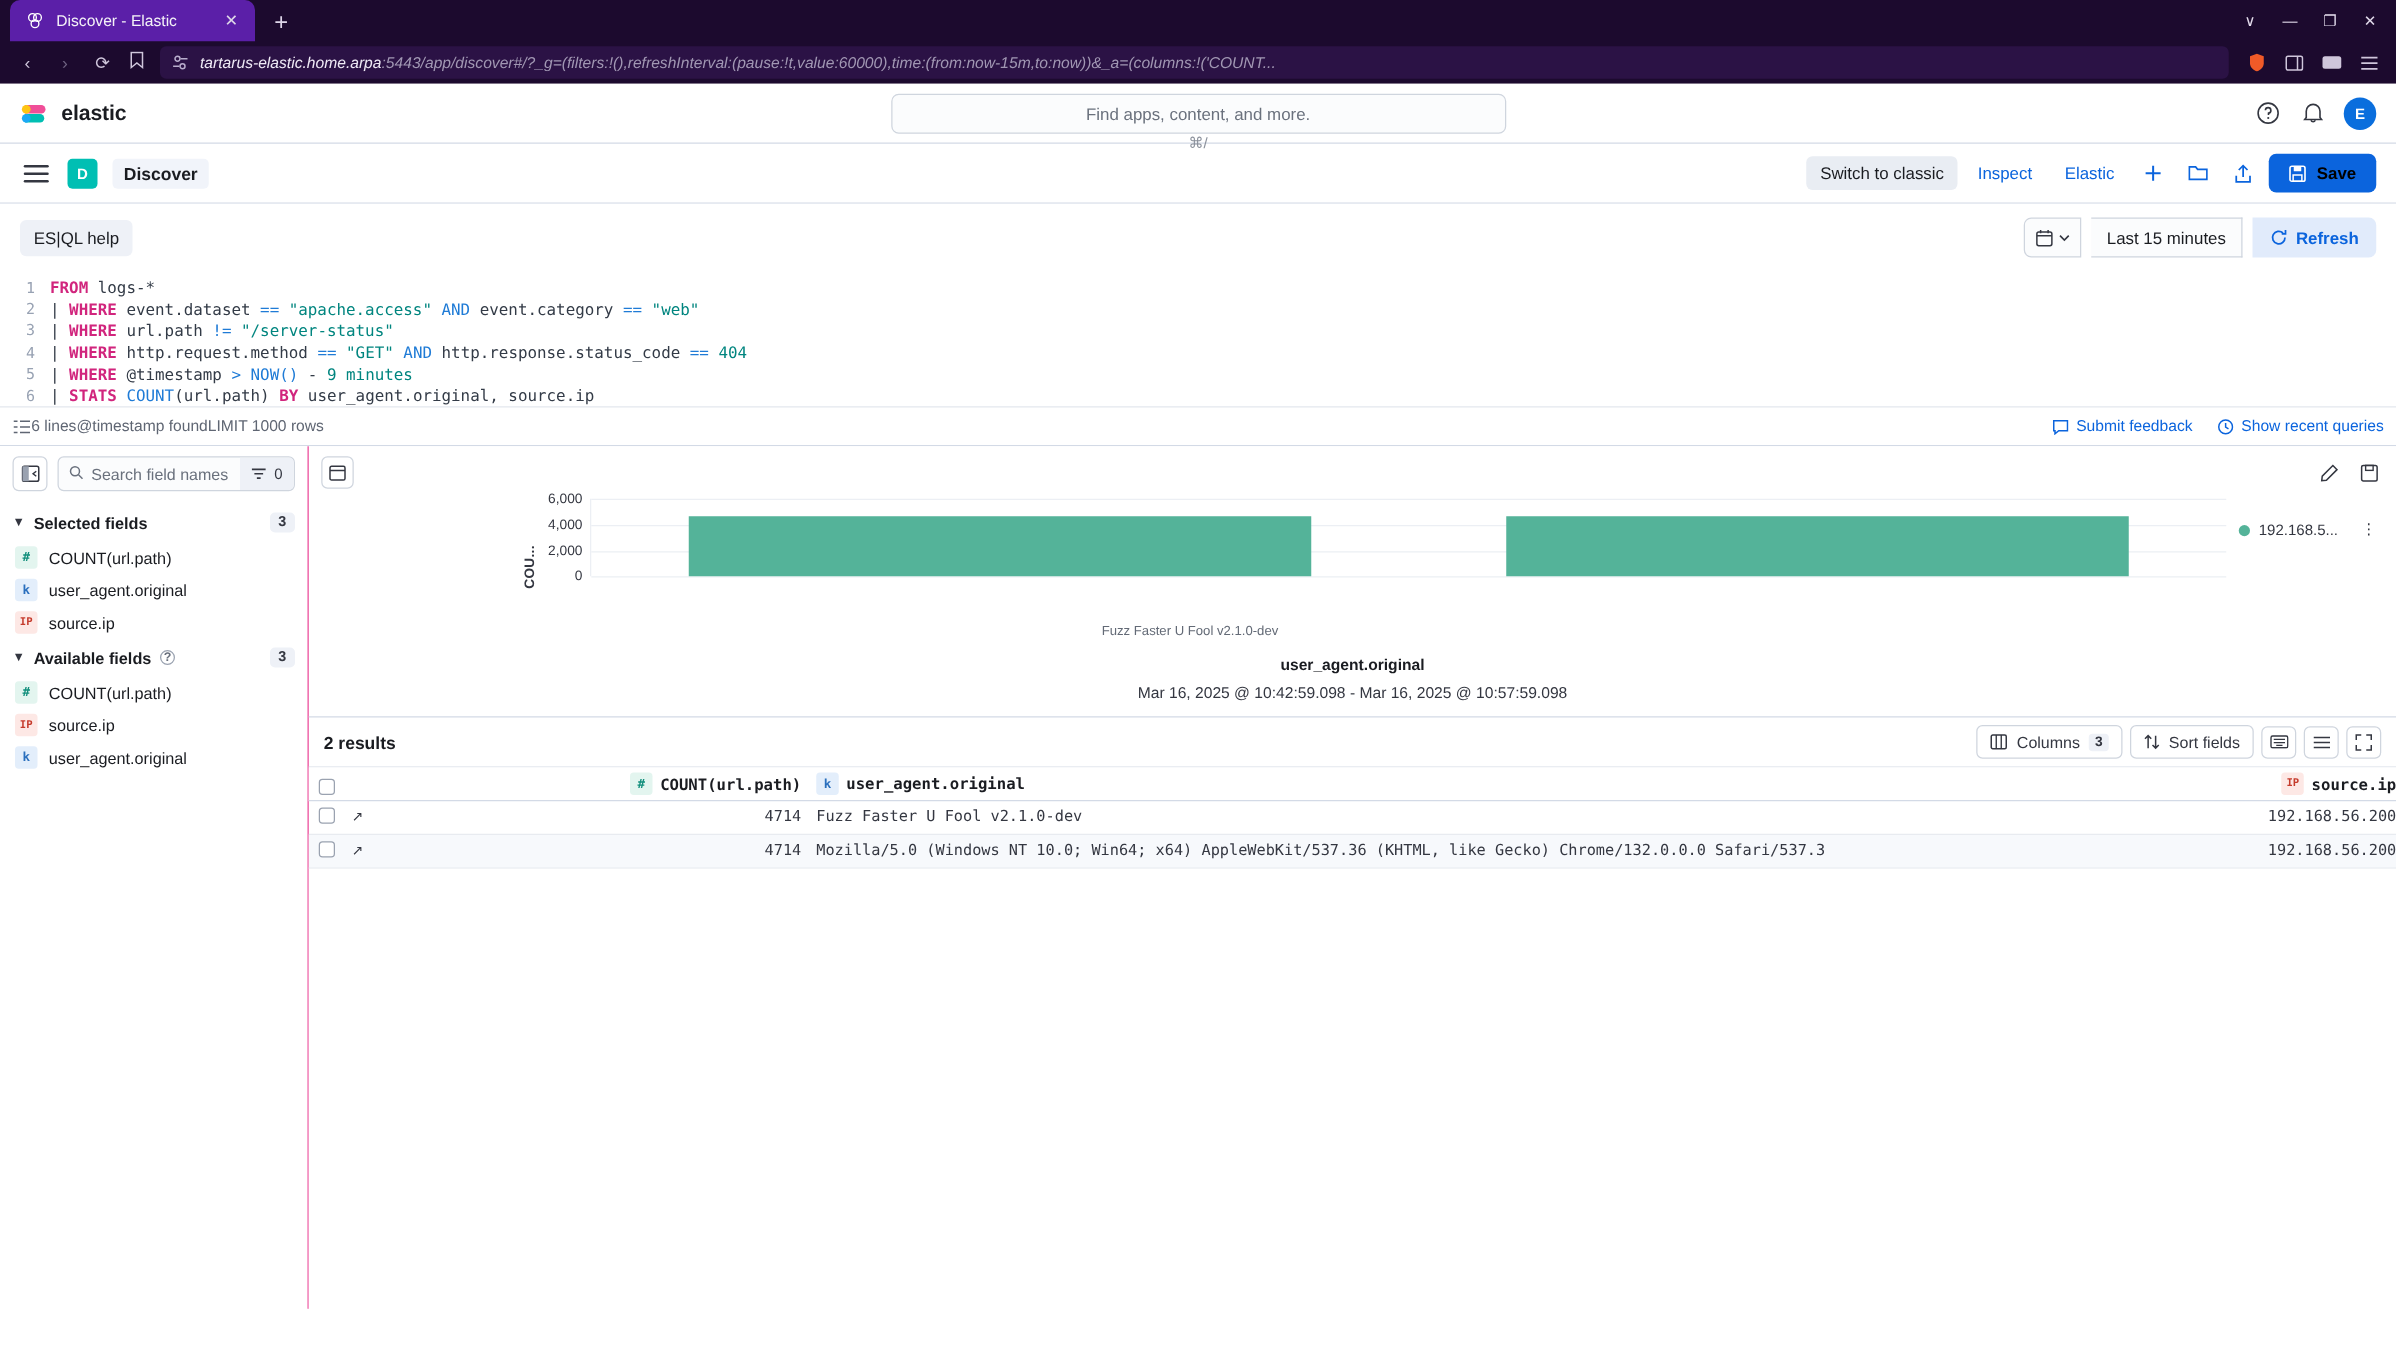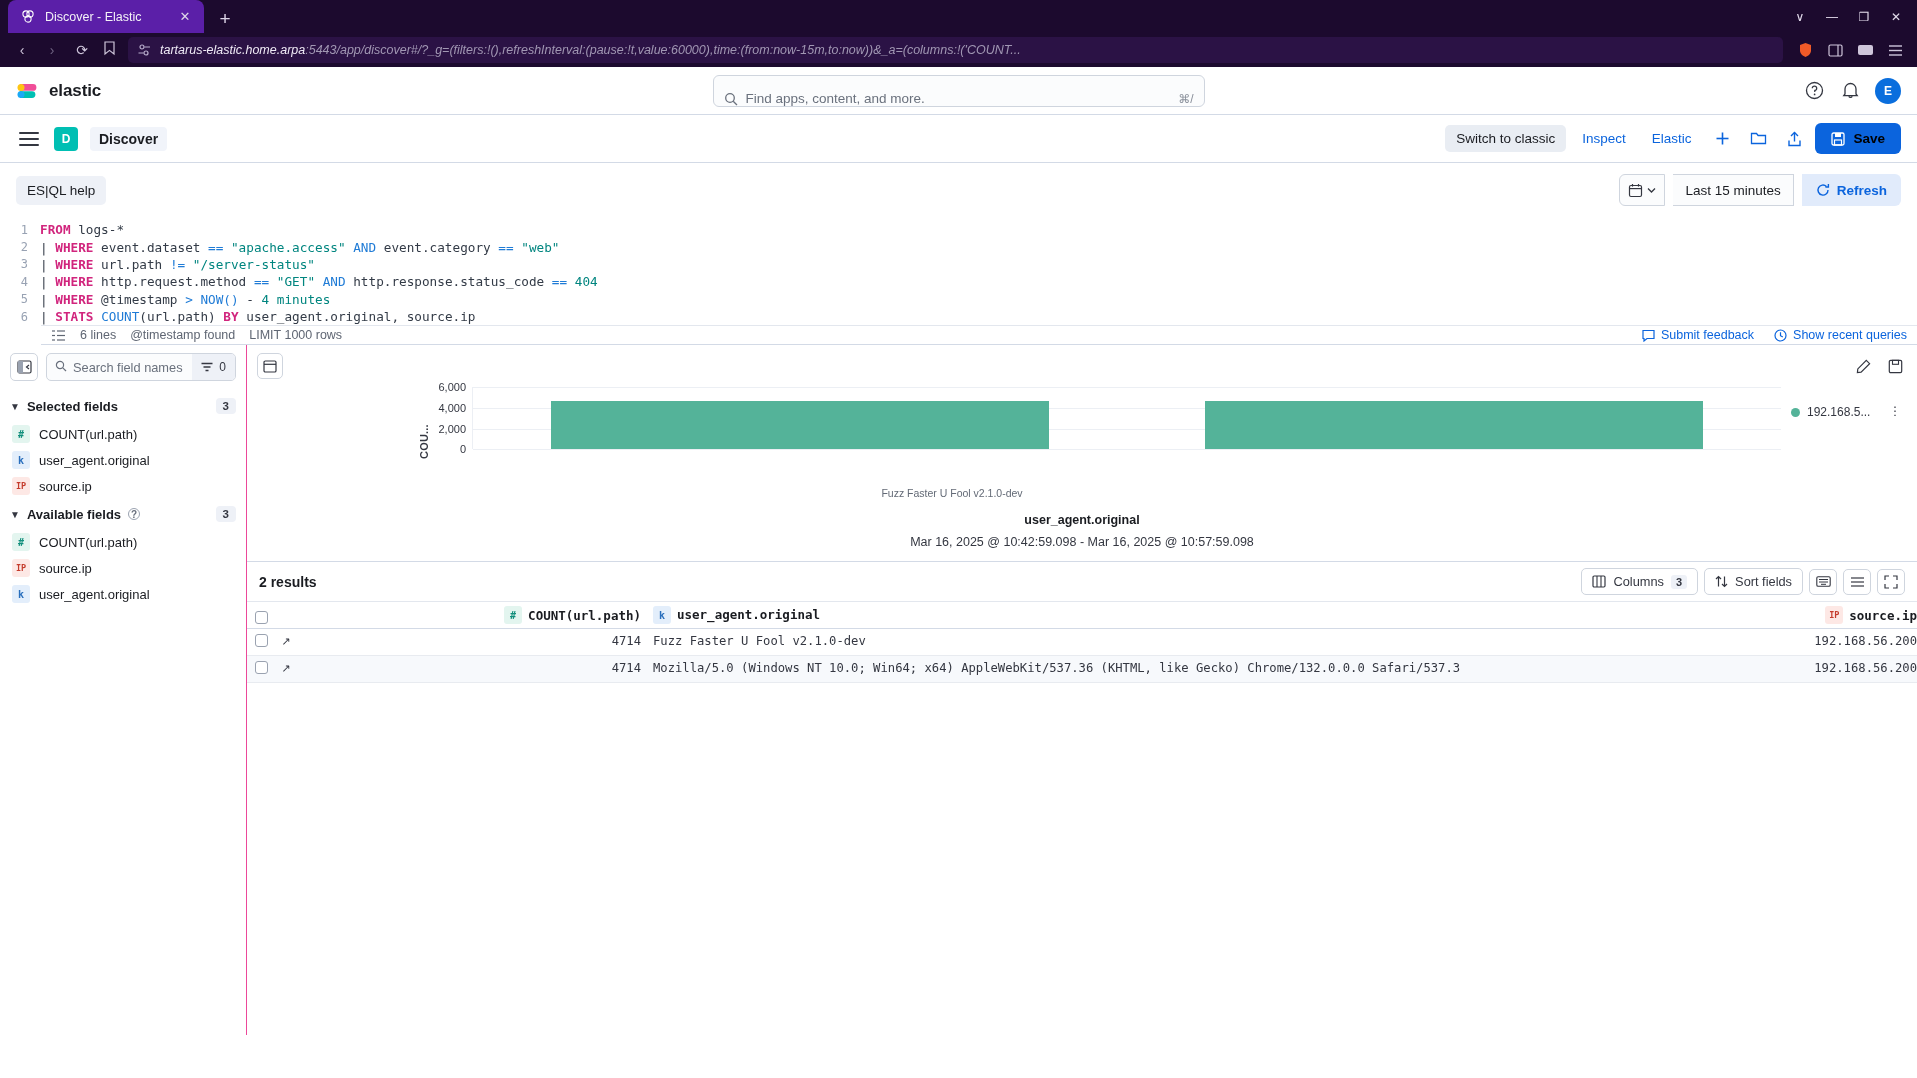--- a/index.html
+++ b/index.html
@@ -44,21 +44,21 @@
   
   .ela-header {
     height: 48px; background: #fff; border-bottom: 1px solid #d3dae6;
     display: flex; align-items: center; padding: 0 16px; position: relative;
   }
   .ela-logo-wrap { display: flex; align-items: center; gap: 9px; }
   .ela-brand { font-size: 17px; font-weight: 600; color: #1a1c21; letter-spacing: -0.1px; }
   .global-search {
     position: absolute; left: 50%; transform: translateX(-50%);
     width: 492px; height: 32px; border: 1px solid #cfd5de; border-radius: 6px;
-    background: #fbfcfd; display: flex; align-items: flex-end; padding: 0 10px; gap: 8px;
+    background: #fbfcfd; display: flex; align-items: center; padding: 0 10px; gap: 8px; flex-direction: column;
   }
   .gs-placeholder { font-size: 13.5px; color: #6a717d; flex: 1; }
   .gs-kbd { font-size: 12px; color: #8a909b; }
   .header-right { margin-left: auto; display: flex; align-items: center; gap: 14px; }
   .hdr-icon { color: #343741; width: 22px; height: 22px; display: flex;
               align-items: center; justify-content: center; }
   .avatar {
     width: 26px; height: 26px; border-radius: 50%; background: #0a6edd;
     color: #fff; font-size: 12px; display: flex; align-items: center;
     justify-content: center; font-weight: 600;
@@ -119,23 +119,23 @@
   .kw   { color: #d1257d; font-weight: 700; }
   .fn   { color: #1f7bd6; }
   .op   { color: #1f7bd6; }
   .str  { color: #00857f; }
   .num  { color: #00857f; }
   .pipe { color: #333b47; }
   .plain{ color: #333b47; }
 
   
   .editor-footer {
-    height: 20px; border-top: 1px solid #e3e7ee; border-bottom: 1px solid #d3dae6;
-    display: flex; align-items: center; padding: 0 10px; gap: 14px;
-    font-size: 12.5px; color: #5f6673; background: #fff; margin-left: 41px;
+    height: 32px; border-top: 1px solid #e3e7ee; border-bottom: 1px solid #d3dae6;
+    display: flex; align-items: center; padding: 0 10px; 
+    font-size: 12.5px; color: #5f6673; background: #fff;
   }
   .ef-right { margin-left: auto; display: flex; align-items: center; gap: 20px; }
   .ef-link { color: #0b64dd; font-size: 12.5px; display: flex; align-items: center; gap: 6px; }
 
   
   .body-wrap { display: flex; height: 690px; background: #fff; }
 
   
   .sidebar { width: 247px; flex: 0 0 247px; border-right: 1px solid #ec4899;
              background: #fff; padding: 8px 0 0 0; }
@@ -419,21 +419,21 @@
     <div class="code-line">
       <span class="ln">3</span>
       <span style="white-space: pre;"><span class="pipe">| </span><span class="kw">WHERE</span><span class="plain"> url.path </span><span class="op">!=</span><span class="plain"> </span><span class="str">"/server-status"</span></span>
     </div>
     <div class="code-line">
       <span class="ln">4</span>
       <span style="white-space: pre;"><span class="pipe">| </span><span class="kw">WHERE</span><span class="plain"> http.request.method </span><span class="op">==</span><span class="plain"> </span><span class="str">"GET"</span><span class="plain"> </span><span class="op">AND</span><span class="plain"> http.response.status_code </span><span class="op">==</span><span class="plain"> </span><span class="num">404</span></span>
     </div>
     <div class="code-line">
       <span class="ln">5</span>
-      <span style="white-space: pre;"><span class="pipe">| </span><span class="kw">WHERE</span><span class="plain"> @timestamp </span><span class="op">&gt;</span><span class="plain"> </span><span class="fn">NOW()</span><span class="plain"> - </span><span class="num">4 minutes</span></span>
+      <span style="white-space: pre;"><span class="pipe">| </span><span class="kw">WHERE</span><span class="plain"> @timestamp </span><span class="op">&gt;</span><span class="plain"> </span><span class="fn">NOW()</span><span class="plain"> - </span><span class="num">9 minutes</span></span>
     </div>
     <div class="code-line">
       <span class="ln">6</span>
       <span style="white-space: pre;"><span class="pipe">| </span><span class="kw">STATS</span><span class="plain"> </span><span class="fn">COUNT</span><span class="plain">(url.path) </span><span class="kw">BY</span><span class="plain"> user_agent.original, source.ip</span></span>
     </div>
   </div>
 
 <div class="editor-footer">
   <svg width="15" height="13" viewBox="0 0 15 13">
       <line x1="1" y1="2" x2="4" y2="2" stroke="#5f6673" stroke-width="1.2"></line>

